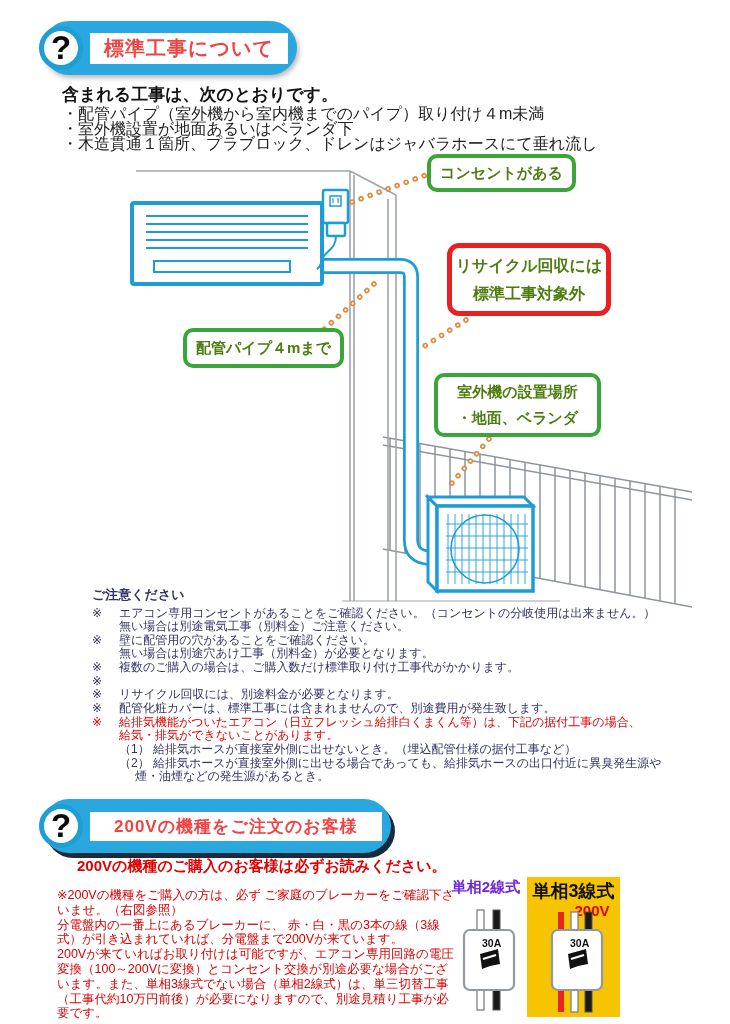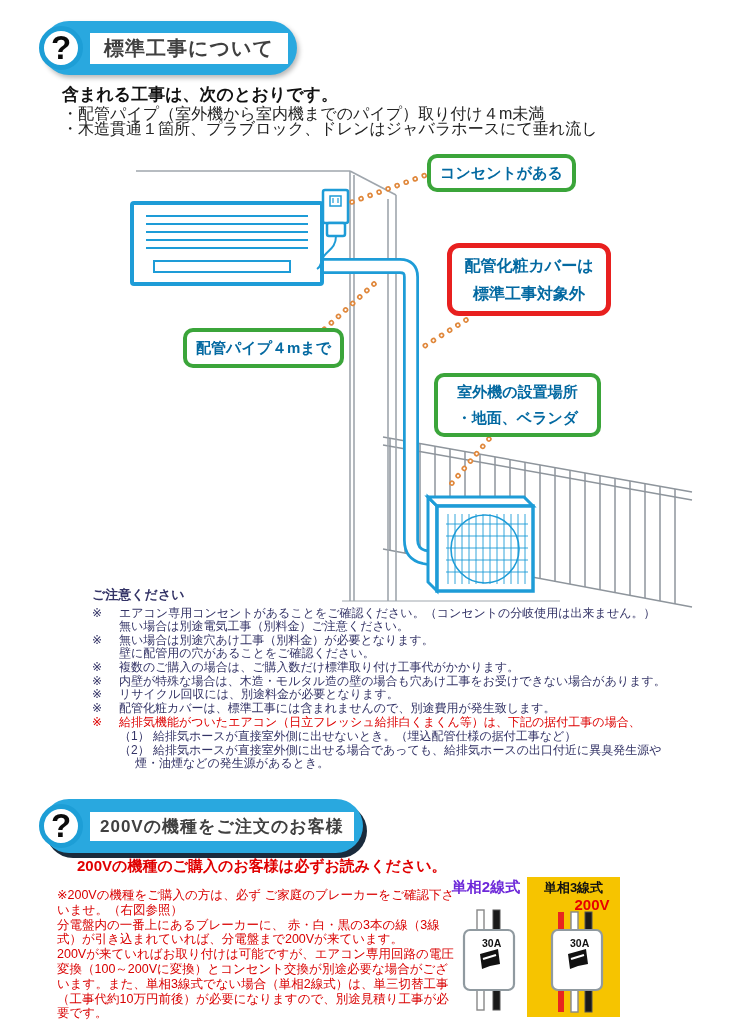--- a/index.html
+++ b/index.html
@@ -18,71 +18,72 @@
   }
   .qheader.hard-shadow{box-shadow:4px 5px 0 #1A2B3C;}
   .qcircle{
     width:44px;height:44px;border-radius:50%;background:#ffffff;
     border:5px solid #1D9ED6;margin-left:-3px;margin-right:7px;
     display:flex;align-items:center;justify-content:center;
     font-weight:bold;font-size:33px;color:#0b0b0b;box-sizing:border-box;
     flex:none;
   }
   .qlabel{
-    background:#ffffff;padding:2px 14px;font-weight:bold;color:#404040;
+    background:#ffffff;padding:2px 14px;font-weight:bold;color:#ef4444;
     letter-spacing:1px;white-space:nowrap;
   }
   #header1 .qlabel{font-size:20px;}
-  #header2 .qlabel{font-size:17px;padding:3px 10px;}
+  #header2 .qlabel{font-size:17px;padding:3px 24px;}
 
   
   .intro-title{font-size:17px;font-weight:bold;color:#111;}
   .intro-item{font-size:16px;color:#222;line-height:15.2px;}
 
   
   .lbl{
     position:absolute;background:#ffffff;border-radius:10px;
     display:flex;flex-direction:column;align-items:center;justify-content:center;
-    font-weight:bold;color:#0369a1;text-align:center;box-sizing:border-box;
+    font-weight:bold;color:#4d7c0f;text-align:center;box-sizing:border-box;
   }
   .lbl.green{border:4px solid #3BA53A;}
   .lbl.red{border:5px solid #E8201F;border-radius:12px;}
   .lbl .ln{white-space:nowrap;}
 
   
   .notes{position:absolute;color:#333366;}
   .notes-title{font-size:13px;font-weight:bold;margin-bottom:3px;}
   .note{display:flex;font-size:12px;line-height:12.9px;margin-bottom:1px;}
   .note .mk{width:27px;flex:none;}
   .note.sub{padding-left:27px;}
   .note.redtx{color:#DD0000;}
   .note .tx .ind2{padding-left:16px;}
 
   
   .lead{position:absolute;font-size:15px;font-weight:bold;color:#E00000;white-space:nowrap;}
   .bodytext{position:absolute;color:#D90000;font-size:12.5px;line-height:14.8px;}
   .bodytext p{margin:0;}
   .figtitle{position:absolute;font-size:15px;font-weight:bold;color:#6d28d9;text-align:center;white-space:nowrap;}
   .ypanel{position:absolute;background:#F6C400;text-align:center;}
-  .ypanel .yt{font-size:13px;font-weight:bold;color:#111;margin-top:2px;white-space:nowrap;}
+  .ypanel .yt{font-size:18px;font-weight:bold;color:#111;margin-top:2px;white-space:nowrap;}
   .ypanel .yv{font-size:15px;font-weight:bold;color:#E80000;line-height:16px;padding-left:37px;}
 
   svg text{font-family:"Liberation Sans","DejaVu Sans",sans-serif;}
 </style>
 </head>
 <body>
 
 <div id="header1" class="qheader" style="left:42px;top:21px;">
   <div class="qcircle">?</div>
   <div class="qlabel">標準工事について</div>
 </div>
 
 <div class="abs" style="left:62px;top:83px;">
   <div class="intro-title">含まれる工事は、次のとおりです。</div>
   <div class="intro-item">・配管パイプ（室外機から室内機までのパイプ）取り付け４m未満</div>
+  <div class="intro-item">・室外機設置が地面あるいはベランダ下</div>
   <div class="intro-item">・木造貫通１箇所、プラブロック、ドレンはジャバラホースにて垂れ流し</div>
 </div>
 
 <svg class="abs" style="left:0;top:0;" width="730" height="1024" viewBox="0 0 730 1024">
 
   <g stroke="#8E959C" stroke-width="1.5" fill="none">
     <line x1="383" y1="437" x2="692" y2="492"></line>
     <line x1="383" y1="445" x2="692" y2="500"></line>
     <line x1="383" y1="549" x2="692" y2="607"></line>
     <line x1="390" y1="438" x2="390" y2="550"></line>
@@ -195,21 +196,21 @@
     <line x1="483" y1="959" x2="496" y2="955" stroke="#ffffff" stroke-width="2"></line>
   </g>
 
 </svg>
 
 <div class="lbl green" style="left:427px;top:154px;width:149px;height:38px;font-size:15px;">
   <div class="ln">コンセントがある</div>
 </div>
 
 <div class="lbl red" style="left:447px;top:243px;width:164px;height:73px;font-size:16px;line-height:1.75;">
-  <div class="ln">配管化粧カバーは</div>
+  <div class="ln">リサイクル回収には</div>
   <div class="ln">標準工事対象外</div>
 </div>
 
 <div class="lbl green" style="left:183px;top:328px;width:161px;height:40px;font-size:15px;">
   <div class="ln">配管パイプ４mまで</div>
 </div>
 
 <div class="lbl green" style="left:434px;top:373px;width:167px;height:64px;font-size:15px;line-height:1.75;">
   <div class="ln">室外機の設置場所</div>
   <div class="ln">・地面、ベランダ</div>
@@ -221,52 +222,50 @@
   <div class="note">
     <span class="mk">※</span>
     <div class="tx">
         <div>エアコン専用コンセントがあることをご確認ください。（コンセントの分岐使用は出来ません。）</div>
         <div>無い場合は別途電気工事（別料金）ご注意ください。</div>
       </div>
   </div>
   <div class="note">
     <span class="mk">※</span>
     <div class="tx">
+        <div>壁に配管用の穴があることをご確認ください。</div>
         <div>無い場合は別途穴あけ工事（別料金）が必要となります。</div>
-        <div>壁に配管用の穴があることをご確認ください。</div>
       </div>
   </div>
   <div class="note">
     <span class="mk">※</span>
     <div class="tx">
         <div>複数のご購入の場合は、ご購入数だけ標準取り付け工事代がかかります。</div>
       </div>
   </div>
   <div class="note">
     <span class="mk">※</span>
-    <div class="tx">
-        <div>内壁が特殊な場合は、木造・モルタル造の壁の場合も穴あけ工事をお受けできない場合があります。</div>
-      </div>
   </div>
   <div class="note">
     <span class="mk">※</span>
     <div class="tx">
         <div>リサイクル回収には、別途料金が必要となります。</div>
       </div>
   </div>
   <div class="note">
     <span class="mk">※</span>
     <div class="tx">
         <div>配管化粧カバーは、標準工事には含まれませんので、別途費用が発生致します。</div>
       </div>
   </div>
   <div class="note redtx">
     <span class="mk">※</span>
     <div class="tx">
         <div>給排気機能がついたエアコン（日立フレッシュ給排白くまくん等）は、下記の据付工事の場合、</div>
+        <div>給気・排気ができないことがあります。</div>
       </div>
   </div>
   <div class="note sub">
     <div class="tx">
         <div>（1） 給排気ホースが直接室外側に出せないとき。（埋込配管仕様の据付工事など）</div>
       </div>
   </div>
   <div class="note sub">
     <div class="tx">
         <div>（2） 給排気ホースが直接室外側に出せる場合であっても、給排気ホースの出口付近に異臭発生源や</div>

